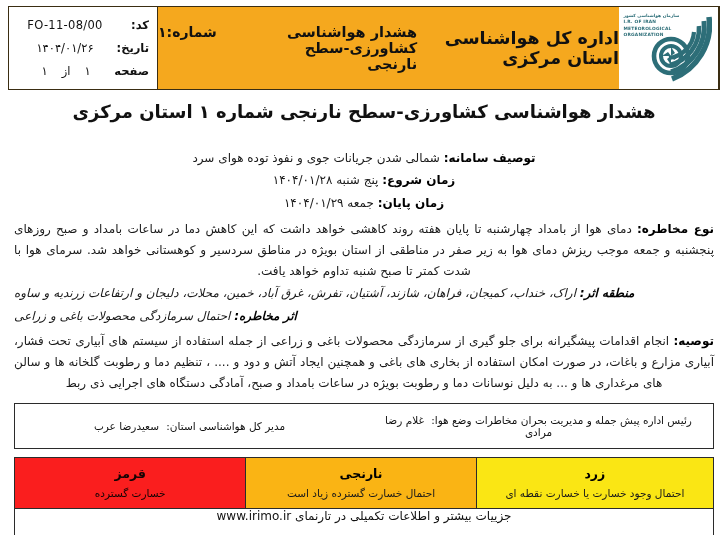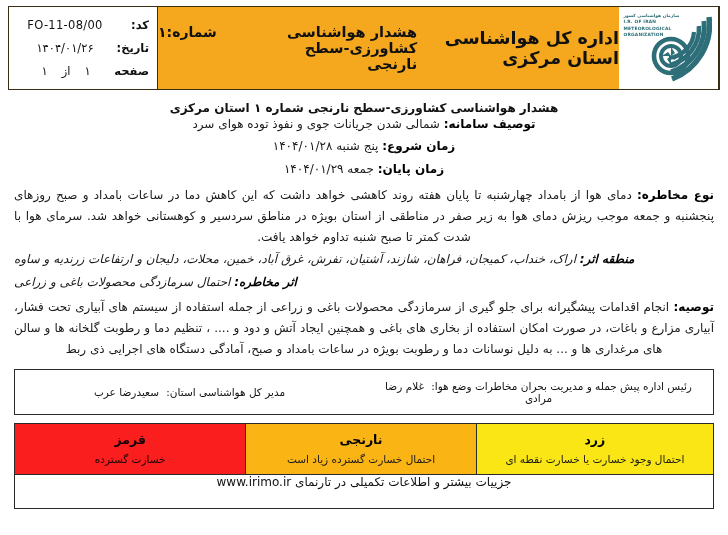--- a/index.html
+++ b/index.html
@@ -143,24 +143,24 @@
   
   .body-block {
     width: 700px;
     margin: 0 auto;
     padding-top: 11px;
     direction: rtl;
   }
 
   .doc-title {
     text-align: center;
-    font-size: 12px;
-    font-weight: bold;
-    color: #111;
-    margin-bottom: 0;
+    font-size: 18px;
+    font-weight: bold;
+    color: #111;
+    margin-bottom: 27px;
   }
 
   .field-line {
     font-size: 12px;
     line-height: 1.62;
     color: #111;
     text-align: center;
     margin-bottom: 3px;
   }
   .field-label {

